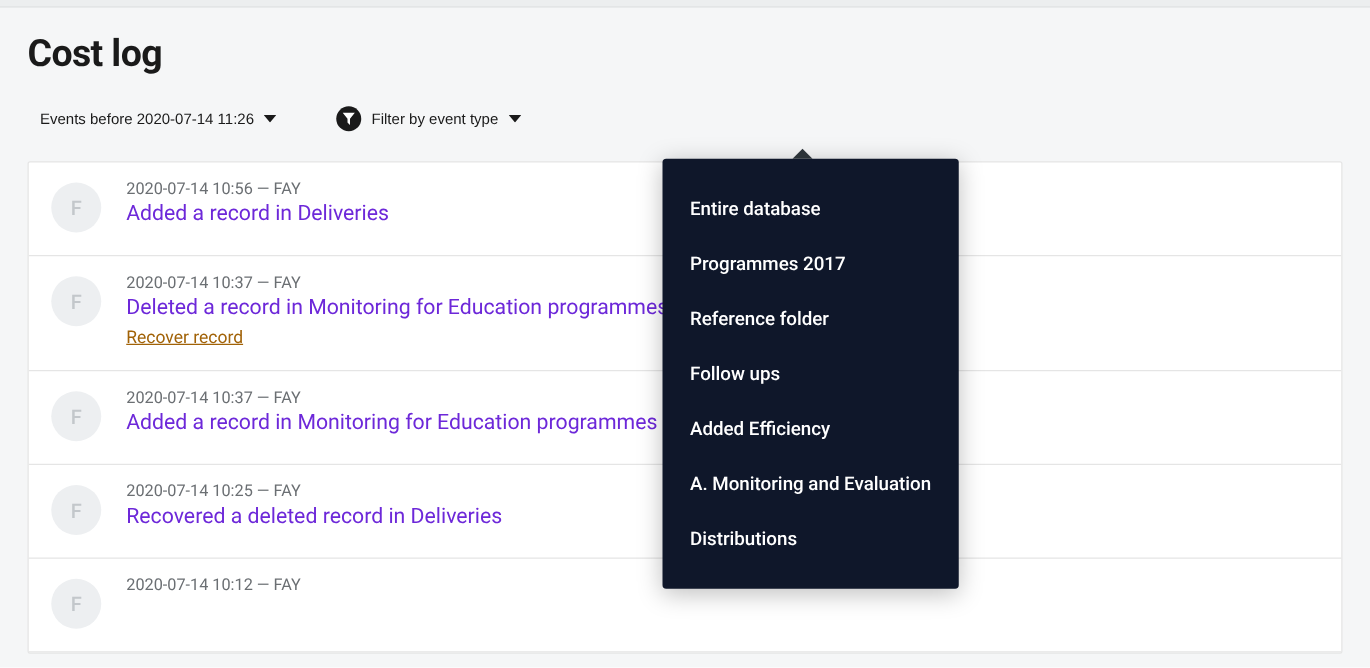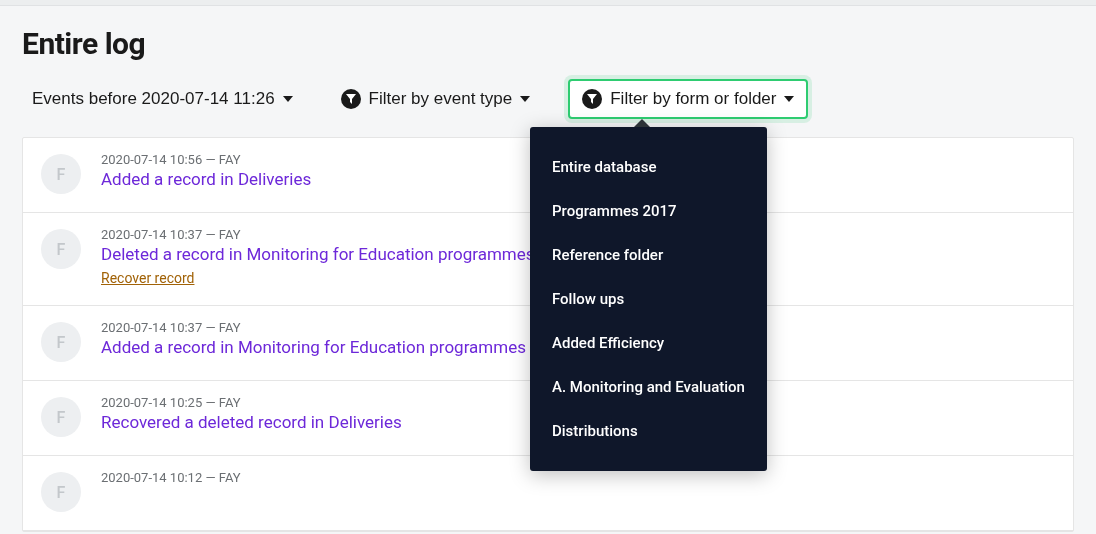--- a/index.html
+++ b/index.html
@@ -28,21 +28,21 @@
       display: flex;
       align-items: center;
       gap: 28px;
       margin-bottom: 18px;
       position: relative;
     }
     .filter-btn {
       display: inline-flex;
       align-items: center;
       gap: 8px;
-      font-size: 17px;
+      font-size: 12px;
       font-weight: 500;
       background: transparent;
       border: none;
       cursor: pointer;
       color: #1a1a1a;
       padding: 6px 10px;
       border-radius: 4px;
     }
     .filter-btn.active {
       border: 2px solid #2ecc71;
@@ -157,21 +157,21 @@
       height: 6px;
       background: #eceeef;
       border-bottom: 1px solid #e0e2e4;
     }
   </style>
 </head>
 <body>
 
 <div class="top-border"></div>
 <div class="container">
-  <h1 class="page-title">Entire log</h1>
+  <h1 class="page-title">Cost log</h1>
 
   <div class="filter-bar">
     <button class="filter-btn">
       <span>Events before 2020-07-14 11:26</span>
       <span class="chevron">
         <svg viewBox="0 0 10 6">
             <path d="M0 0 L5 6 L10 0 Z"></path>
           </svg>
       </span>
     </button>
@@ -183,33 +183,20 @@
           </svg>
       </span>
       <span>Filter by event type</span>
       <span class="chevron">
         <svg viewBox="0 0 10 6">
             <path d="M0 0 L5 6 L10 0 Z"></path>
           </svg>
       </span>
     </button>
 
-    <button class="filter-btn active">
-      <span class="filter-icon-circle">
-        <svg viewBox="0 0 10 10">
-            <path d="M0 0 H10 L6 5 V10 L4 8 V5 Z"></path>
-          </svg>
-      </span>
-      <span>Filter by form or folder</span>
-      <span class="chevron">
-        <svg viewBox="0 0 10 6">
-            <path d="M0 0 L5 6 L10 0 Z"></path>
-          </svg>
-      </span>
-    </button>
 
     <div class="dropdown">
       <div class="dropdown-item">Entire database</div>
       <div class="dropdown-item">Programmes 2017</div>
       <div class="dropdown-item">Reference folder</div>
       <div class="dropdown-item">Follow ups</div>
       <div class="dropdown-item">Added Efficiency</div>
       <div class="dropdown-item">A. Monitoring and Evaluation</div>
       <div class="dropdown-item">Distributions</div>
     </div>

